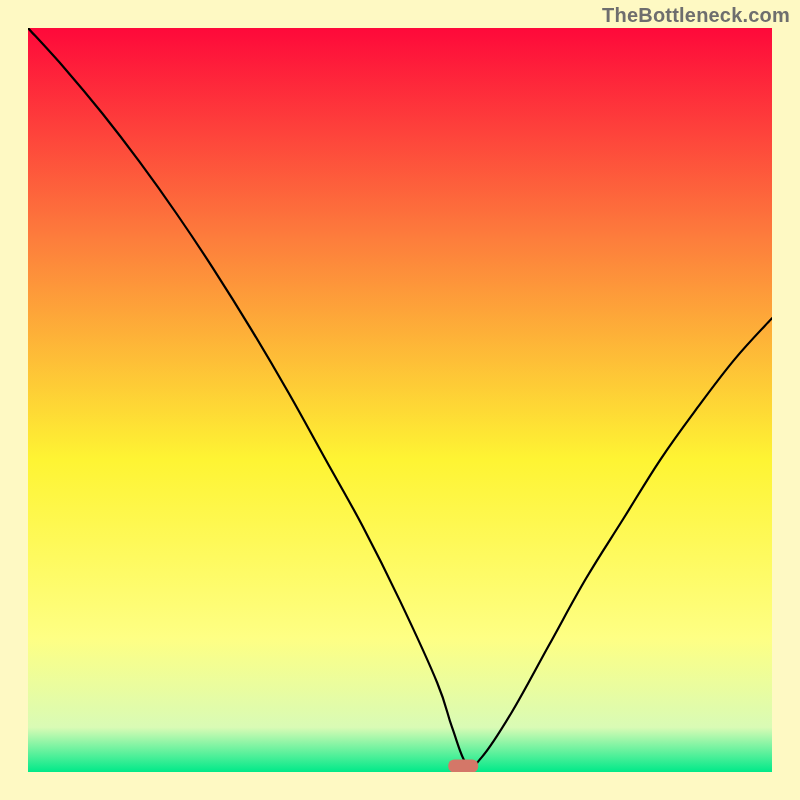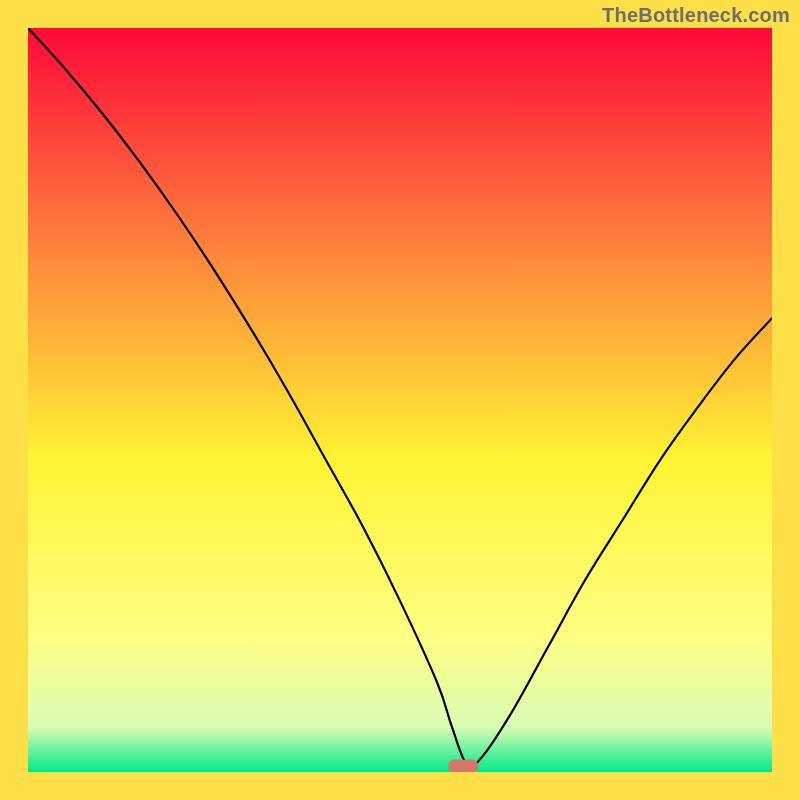--- a/index.html
+++ b/index.html
@@ -8,21 +8,21 @@
     width: 800px;
     height: 800px;
     background: #000;
     overflow: hidden;
     font-family: Arial, Helvetica, sans-serif;
   }
   .stage {
     position: relative;
     width: 800px;
     height: 800px;
-    background: #fde047;
+    background: #fef9c3;
   }
   .watermark {
     position: absolute;
     top: 4px;
     right: 10px;
     font-size: 20px;
     font-weight: 600;
     color: #6e6e6e;
     letter-spacing: 0.2px;
     z-index: 5;

